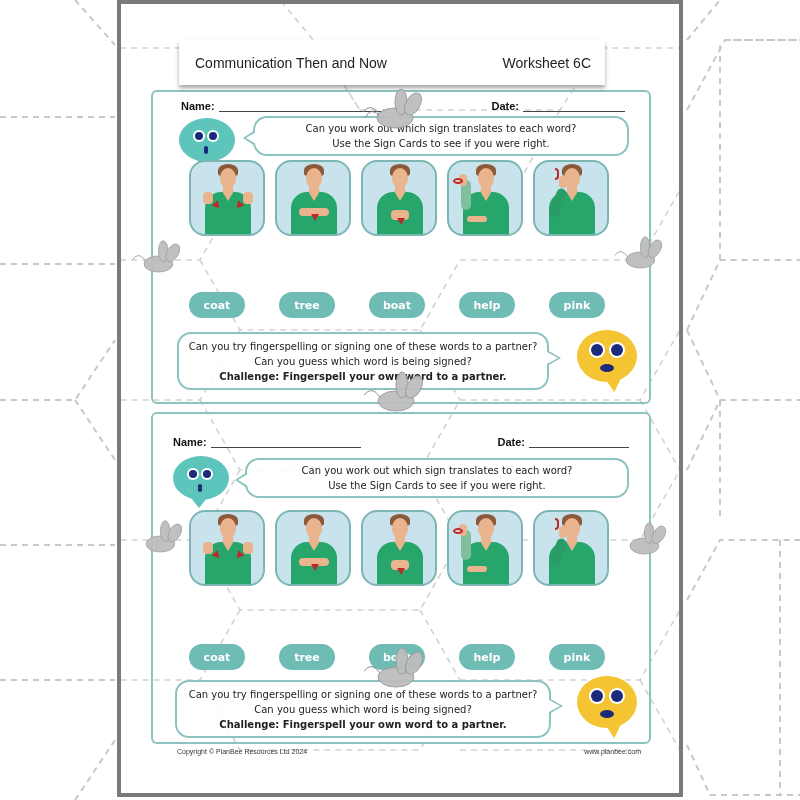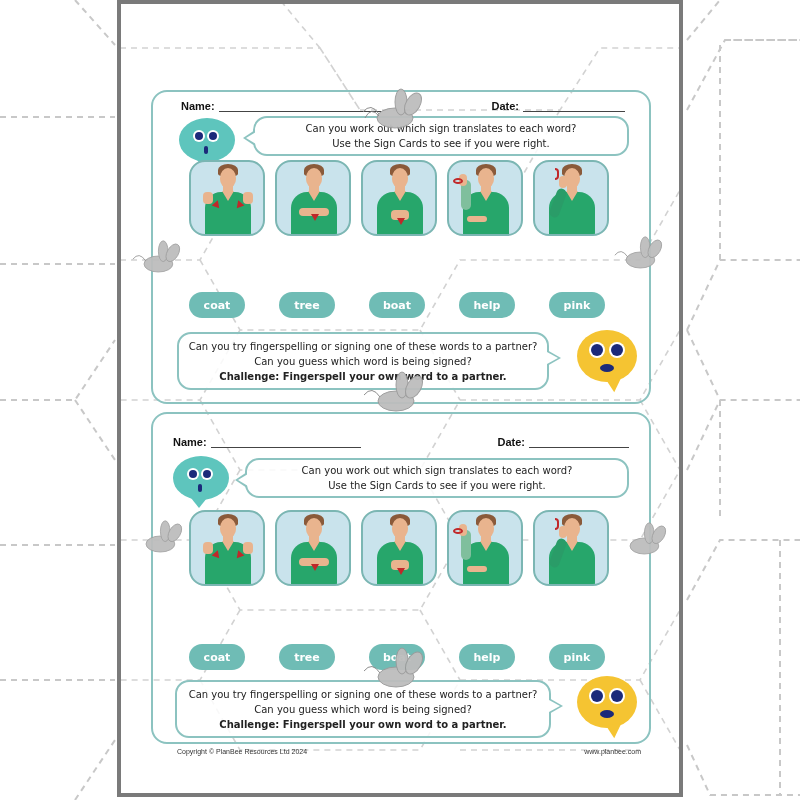--- a/index.html
+++ b/index.html
@@ -16,21 +16,21 @@
   .page-pattern { position: absolute; left: -121px; top: -4px; width: 800px; height: 800px; z-index: 0; }
 
   .header-box {
     position: absolute; left: 58px; top: 36px; width: 426px; height: 45px;
     background: #fff; box-shadow: 0 3px 4px rgba(0,0,0,0.35); z-index: 3;
     display: flex; align-items: center; justify-content: space-between; padding: 0 14px 0 16px;
     font-family: "Liberation Sans", sans-serif; font-size: 14px; color: #222;
   }
 
   .panel {
-    position: absolute; left: 30px; width: 500px; border: 2px solid #8cc3c0; border-radius: 16px;
+    position: absolute; left: 30px; width: 500px; border: 2px solid #8cc3c0; border-radius: 6px;
     z-index: 2; background: transparent;
   }
   .panel.top { top: 86px; height: 314px; }
   .panel.bottom { top: 408px; height: 332px; }
 
   .field-row {
     position: absolute; left: 28px; right: 24px; font-family: "Liberation Sans", sans-serif;
     font-weight: bold; font-size: 11px; color: #111; display: flex; justify-content: space-between; z-index: 3;
   }
   .field { display: flex; align-items: flex-end; }
@@ -130,20 +130,24 @@
       <path d="M200 540 L240 610 L420 610 L460 540"></path>
       <path d="M240 610 L200 680 L120 680"></path>
       <path d="M460 680 L640 680 L680 610"></path>
       <path d="M420 610 L460 680"></path>
       <path d="M200 680 L240 750 L420 750 L460 680"></path>
       <path d="M640 680 L680 750 L800 750"></path>
       <path d="M460 750 L640 750"></path>
     </g>
   </svg>
 
+  <div class="header-box">
+    <span>Communication Then and Now</span>
+    <span>Worksheet 6C</span>
+  </div>
 
   <div class="panel top">
     <div class="field-row" style="top:8px;">
       <div class="field">
         <span>Name:</span>
         <span class="line" style="width:162px;"></span>
       </div>
       <div class="field">
         <span>Date:</span>
         <span class="line" style="width:102px;"></span>

